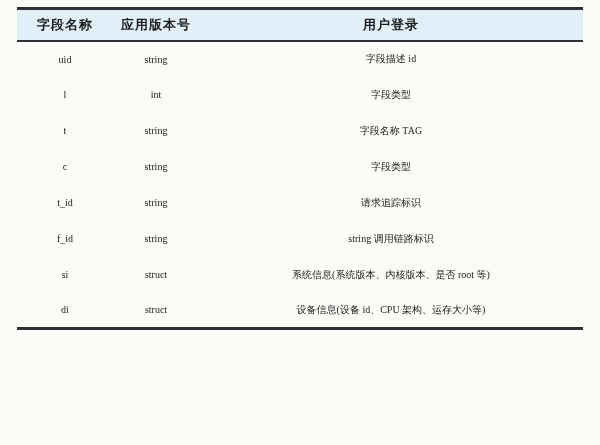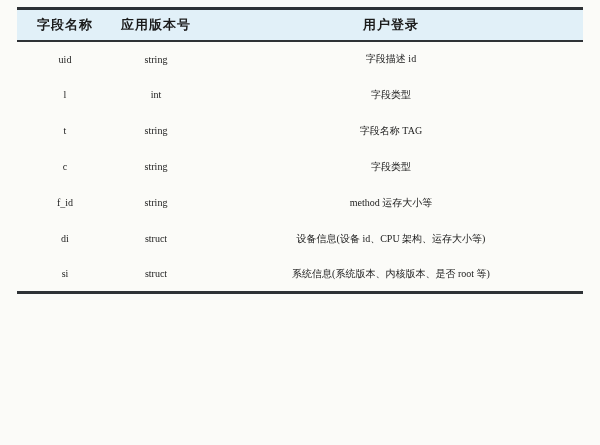--- a/index.html
+++ b/index.html
@@ -101,30 +101,35 @@
           <td>t</td>
           <td>string</td>
           <td>字段名称 TAG</td>
         </tr>
         <tr>
           <td>c</td>
           <td>string</td>
           <td>字段类型</td>
         </tr>
         <tr>
+          <td>t_id</td>
+          <td>string</td>
+          <td>请求追踪标识</td>
+        </tr>
+        <tr>
           <td>f_id</td>
           <td>string</td>
-          <td>method 运存大小等</td>
+          <td>string 调用链路标识</td>
+        </tr>
+        <tr>
+          <td>si</td>
+          <td>struct</td>
+          <td>系统信息(系统版本、内核版本、是否 root 等)</td>
         </tr>
         <tr>
           <td>di</td>
           <td>struct</td>
           <td>设备信息(设备 id、CPU 架构、运存大小等)</td>
-        </tr>
-        <tr>
-          <td>si</td>
-          <td>struct</td>
-          <td>系统信息(系统版本、内核版本、是否 root 等)</td>
         </tr>
       </tbody>
   </table>
 
 </div>
 
 </body></html>

